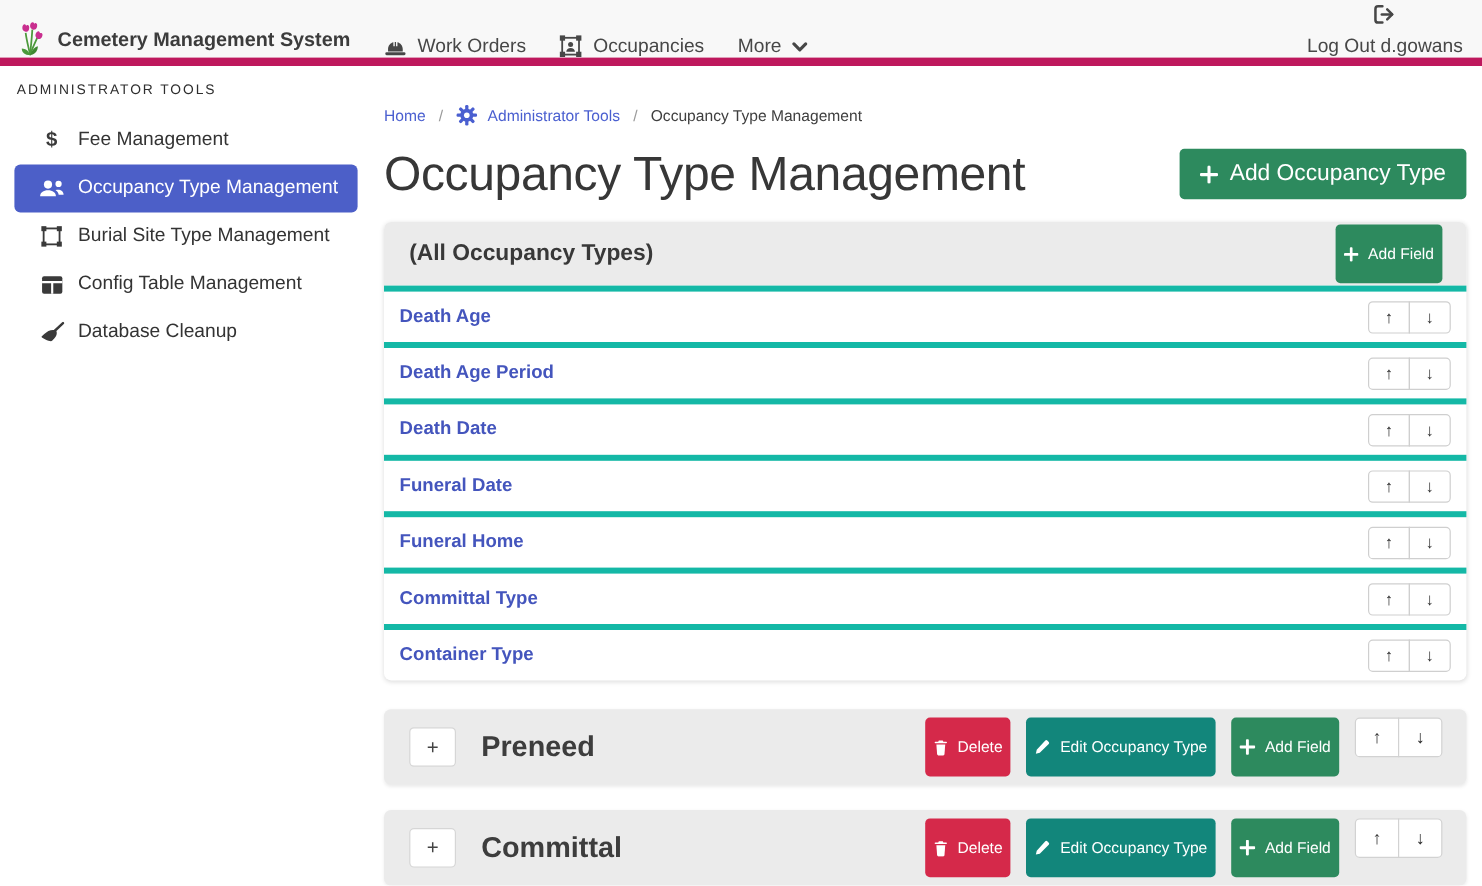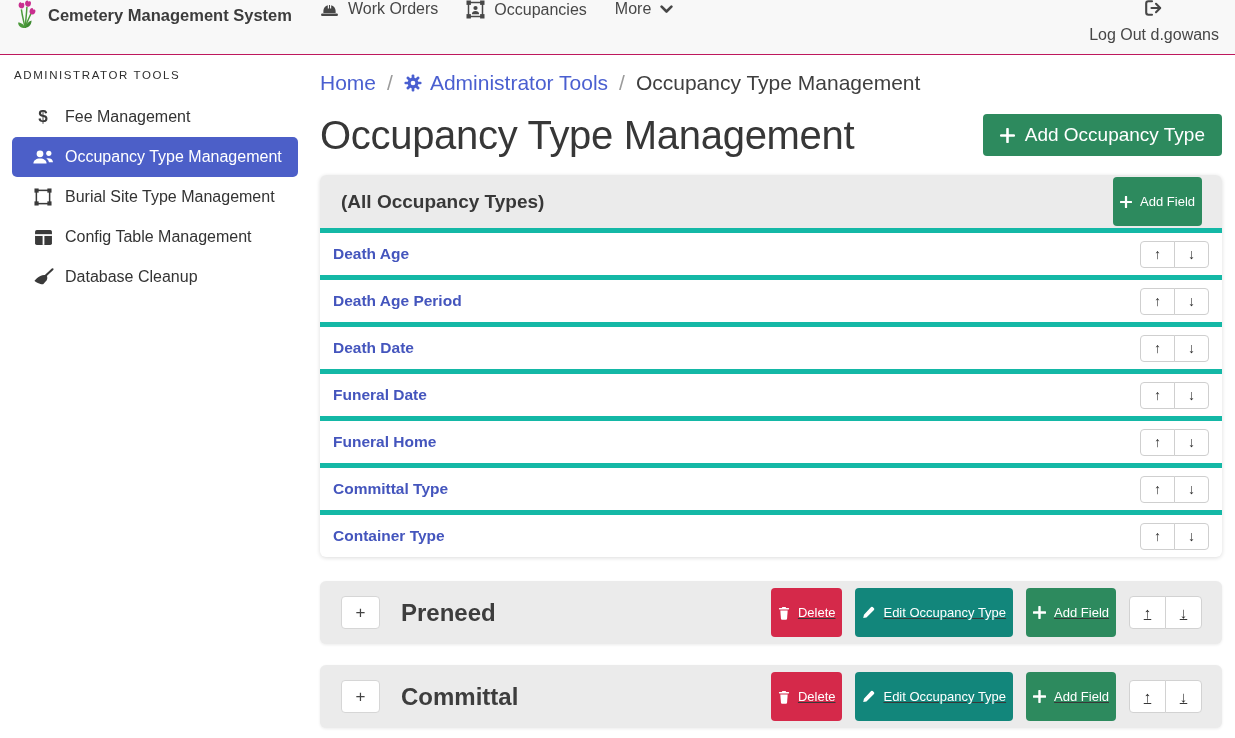--- a/index.html
+++ b/index.html
@@ -10,22 +10,22 @@
     --teal:#12867b;
     --red:#d5294a;
     --bar-gray:#ebebeb;
     --text-dark:#383838;
   }
   *{box-sizing:border-box;margin:0;padding:0;}
   html,body{width:1235px;height:738px;overflow:hidden;background:#fff;
     font-family:"Liberation Sans",sans-serif;color:#383838;}
 
   
-  .navbar{height:55px;background:#f8f8f8;border-bottom:1px solid #be185d;
-    display:flex;align-items:flex-start;padding:0 14px;}
+  .navbar{height:55px;background:#f8f8f8;border-bottom:7px solid #be185d;
+    display:flex;align-items:flex-end;padding:0 14px;}
   .brand{display:flex;align-items:center;gap:10px;font-weight:700;font-size:16.5px;
     color:#3c3c3c;cursor:pointer;}
   .nav-link{display:flex;align-items:center;gap:9px;margin-left:28px;font-size:16px;
     color:#474747;cursor:pointer;}
   .nav-link svg{flex:none;}
   .nav-right{margin-left:auto;display:flex;align-items:center;gap:10px;font-size:16px;
     color:#474747;cursor:pointer;padding-right:2px;flex-direction:column;}
 
   
   .app{display:flex;align-items:flex-start;}
@@ -36,21 +36,21 @@
   .side-header{font-size:11.5px;letter-spacing:1.6px;text-transform:uppercase;
     color:#2e2e2e;margin:5px 0 16px 2px;font-weight:400;}
   .side-item{display:flex;align-items:center;height:40px;padding:0 10px 0 18px;
     border-radius:5px;color:#333;font-size:16px;cursor:pointer;}
   .side-item .ico{width:26px;margin-right:9px;display:flex;justify-content:center;
     align-items:center;color:#3a3a3a;font-weight:700;}
   .side-item.active{background:var(--accent-blue);color:#fff;}
   .side-item.active .ico{color:#fff;}
 
   
-  .breadcrumb{display:flex;align-items:center;margin:8px 0 0 0;font-size:21px;}
+  .breadcrumb{display:flex;align-items:center;margin:24px 0 0 0;font-size:13px;}
   .crumb-link{color:var(--breadcrumb-blue);cursor:pointer;display:flex;align-items:center;gap:8px;}
   .crumb-sep{color:#9a9a9a;padding:0 11px;}
   .crumb-current{color:#3f3f3f;}
 
   
   .title-row{display:flex;align-items:center;justify-content:space-between;margin-top:17px;}
   .page-title{font-size:40px;font-weight:500;color:#373737;letter-spacing:-0.3px;line-height:1.15;}
   .btn{display:inline-flex;align-items:center;border:none;border-radius:4px;color:#fff;
     cursor:pointer;font-family:inherit;}
   .btn-green{background:var(--green);}
@@ -78,21 +78,21 @@
   .arrow-group.big .arrow-btn{width:37px;height:33px;font-size:15px;border-color:#d2d2d2;}
 
   
   .section-bar{margin-top:24px;height:63px;background:var(--bar-gray);border-radius:6px;
     display:flex;align-items:center;padding:0 20px 0 21px;box-shadow:0 1px 3px rgba(0,0,0,0.08);}
   .section-bar + .section-bar{margin-top:21px;}
   .expand-btn{width:39px;height:33px;background:#fff;border:1px solid #d6d6d6;border-radius:4px;
     font-size:17px;color:#444;cursor:pointer;display:flex;align-items:center;justify-content:center;
     font-family:inherit;line-height:1;}
   .section-title{margin-left:21px;font-size:24px;font-weight:700;color:#3d3d3d;}
-  .section-actions{margin-left:auto;display:flex;align-items:center;gap:13px;text-decoration:underline;}
+  .section-actions{margin-left:auto;display:flex;gap:13px;}
 
   svg{display:block;}
 </style>
 </head>
 <body>
 
 <div class="navbar">
   <div class="brand">
     <span>
       <svg width="24" height="30" viewBox="0 0 26 32">

